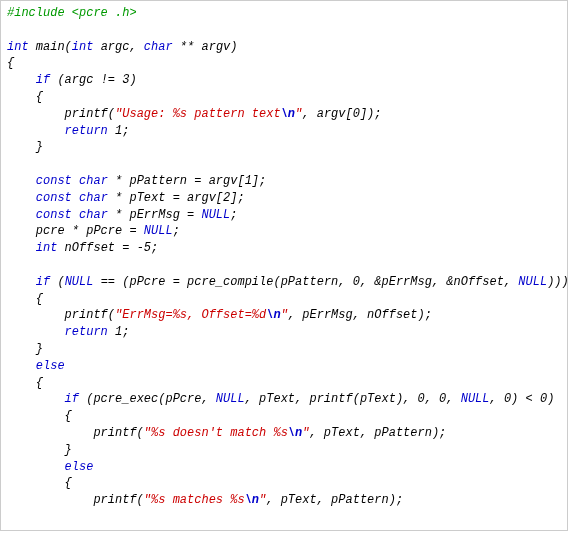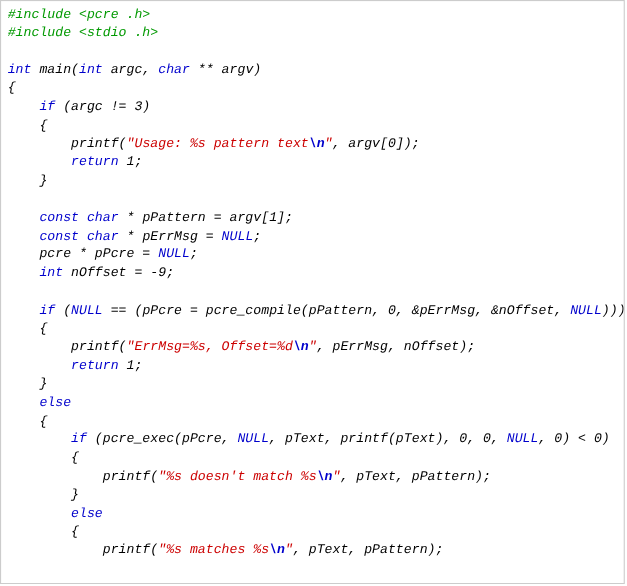--- a/index.html
+++ b/index.html
@@ -36,34 +36,34 @@
     font-size: 16px;
     letter-spacing: 0.5px;
     pointer-events: none;
   }
 </style>
 </head>
 <body>
 
 <div class="code-box">
 <div class="line"><span class="pp">#include &lt;pcre .h&gt;</span></div>
-<div class="line"><span class="pp">#include &lt;stdio .h&gt;</span></div>
 <div class="line">&nbsp;</div>
 <div class="line"><span class="kw">int</span><span class="nm"> main(</span><span class="kw">int</span><span class="nm"> argc, </span><span class="kw">char</span><span class="nm"> ** argv)</span></div>
 <div class="line"><span class="nm">{</span></div>
 <div class="line"><span class="nm">    </span><span class="kw">if</span><span class="nm"> (argc != 3)</span></div>
 <div class="line"><span class="nm">    {</span></div>
 <div class="line"><span class="nm">        printf(</span><span class="str">"Usage: %s pattern text</span><span class="esc">\n</span><span class="str">"</span><span class="nm">, argv[0]);</span></div>
 <div class="line"><span class="nm">        </span><span class="kw">return</span><span class="nm"> 1;</span></div>
 <div class="line"><span class="nm">    }</span></div>
 <div class="line">&nbsp;</div>
 <div class="line"><span class="nm">    </span><span class="kw">const</span><span class="nm"> </span><span class="kw">char</span><span class="nm"> * pPattern = argv[1];</span></div>
+<div class="line"><span class="nm">    </span><span class="kw">const</span><span class="nm"> </span><span class="kw">char</span><span class="nm"> * pText = argv[2];</span></div>
 <div class="line"><span class="nm">    </span><span class="kw">const</span><span class="nm"> </span><span class="kw">char</span><span class="nm"> * pErrMsg = </span><span class="nullkw">NULL</span><span class="nm">;</span></div>
 <div class="line"><span class="nm">    pcre * pPcre = </span><span class="nullkw">NULL</span><span class="nm">;</span></div>
-<div class="line"><span class="nm">    </span><span class="kw">int</span><span class="nm"> nOffset = -9;</span></div>
+<div class="line"><span class="nm">    </span><span class="kw">int</span><span class="nm"> nOffset = -5;</span></div>
 <div class="line">&nbsp;</div>
 <div class="line"><span class="nm">    </span><span class="kw">if</span><span class="nm"> (</span><span class="nullkw">NULL</span><span class="nm"> == (pPcre = pcre_compile(pPattern, 0, &amp;pErrMsg, &amp;nOffset, </span><span class="nullkw">NULL</span><span class="nm">)))</span></div>
 <div class="line"><span class="nm">    {</span></div>
 <div class="line"><span class="nm">        printf(</span><span class="str">"ErrMsg=%s, Offset=%d</span><span class="esc">\n</span><span class="str">"</span><span class="nm">, pErrMsg, nOffset);</span></div>
 <div class="line"><span class="nm">        </span><span class="kw">return</span><span class="nm"> 1;</span></div>
 <div class="line"><span class="nm">    }</span></div>
 <div class="line"><span class="nm">    </span><span class="kw">else</span></div>
 <div class="line"><span class="nm">    {</span></div>
 <div class="line"><span class="nm">        </span><span class="kw">if</span><span class="nm"> (pcre_exec(pPcre, </span><span class="nullkw">NULL</span><span class="nm">, pText, printf(pText), 0, 0, </span><span class="nullkw">NULL</span><span class="nm">, 0) &lt; 0)</span></div>
 <div class="line"><span class="nm">        {</span></div>

